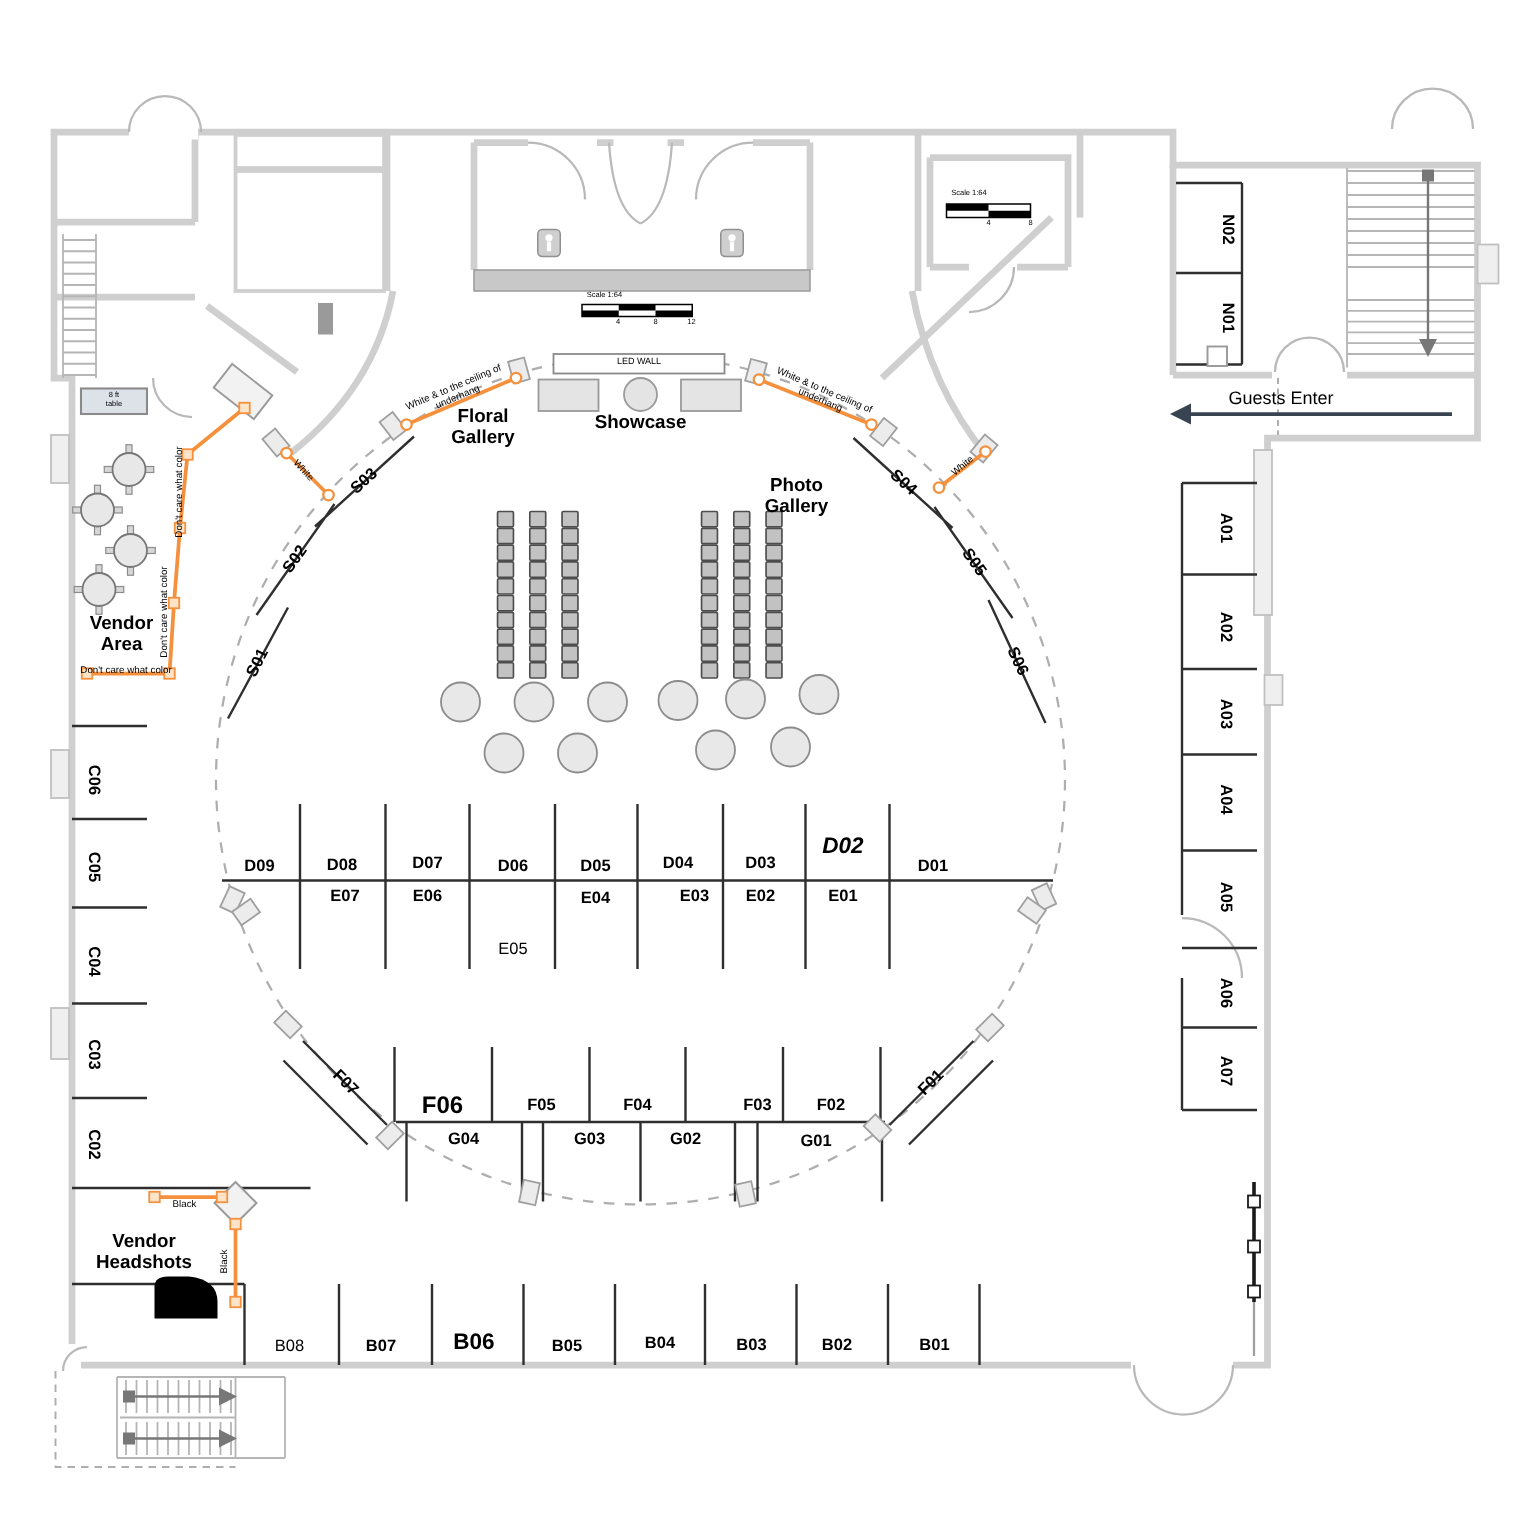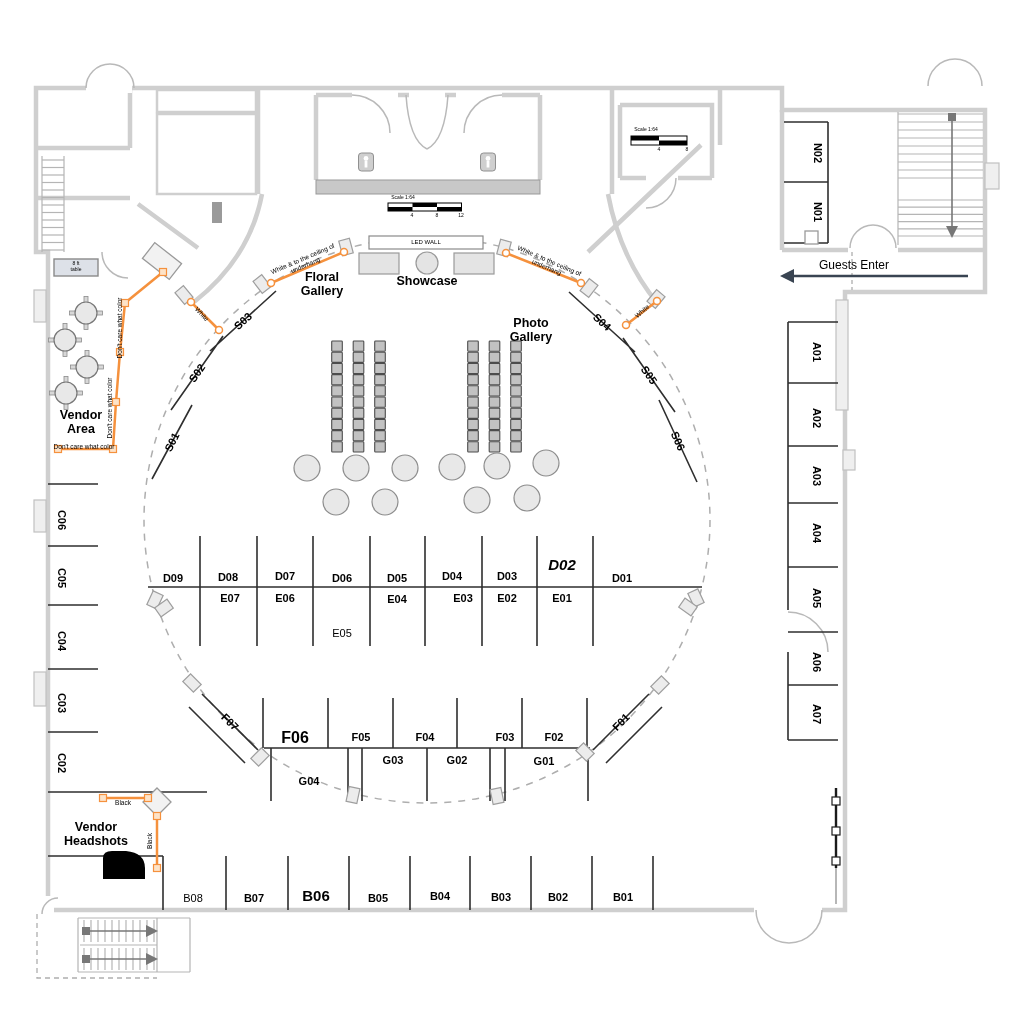--- a/index.html
+++ b/index.html
@@ -372,21 +372,21 @@
       <div class="lbl" style="left: 452px; top: 598px; font-size: 11px; font-weight: 700; transform: translate(-50%, -50%) rotate(0deg); margin-left: 11px;">E03</div>
       <div class="lbl" style="left: 507px; top: 598px; font-size: 11px; font-weight: 700; transform: translate(-50%, -50%) rotate(0deg);">E02</div>
       <div class="lbl" style="left: 562px; top: 598px; font-size: 11px; font-weight: 700; transform: translate(-50%, -50%) rotate(0deg);">E01</div>
       <div class="lbl" style="left: 230px; top: 722px; font-size: 11px; font-weight: 700; transform: translate(-50%, -50%) rotate(45deg);">F07</div>
       <div class="lbl" style="left: 295px; top: 738px; font-size: 16px; font-weight: 700; transform: translate(-50%, -50%) rotate(0deg);">F06</div>
       <div class="lbl" style="left: 361px; top: 737px; font-size: 11px; font-weight: 700; transform: translate(-50%, -50%) rotate(0deg);">F05</div>
       <div class="lbl" style="left: 425px; top: 737px; font-size: 11px; font-weight: 700; transform: translate(-50%, -50%) rotate(0deg);">F04</div>
       <div class="lbl" style="left: 489px; top: 737px; font-size: 11px; font-weight: 700; transform: translate(-50%, -50%) rotate(0deg); padding-left: 32px;">F03</div>
       <div class="lbl" style="left: 554px; top: 737px; font-size: 11px; font-weight: 700; transform: translate(-50%, -50%) rotate(0deg);">F02</div>
       <div class="lbl" style="left: 621px; top: 722px; font-size: 11px; font-weight: 700; transform: translate(-50%, -50%) rotate(-45deg);">F01</div>
-      <div class="lbl" style="left: 309px; top: 781px; font-size: 11px; font-weight: 700; transform: translate(-50%, -50%) rotate(0deg);">G04</div>
+      <div class="lbl" style="left: 309px; top: 760px; font-size: 11px; font-weight: 700; transform: translate(-50%, -50%) rotate(0deg);">G04</div>
       <div class="lbl" style="left: 393px; top: 760px; font-size: 11px; font-weight: 700; transform: translate(-50%, -50%) rotate(0deg);">G03</div>
       <div class="lbl" style="left: 457px; top: 760px; font-size: 11px; font-weight: 700; transform: translate(-50%, -50%) rotate(0deg);">G02</div>
       <div class="lbl" style="left: 544px; top: 761px; font-size: 11px; font-weight: 700; transform: translate(-50%, -50%) rotate(0deg);">G01</div>
       <div class="lbl" style="left: 172px; top: 442px; font-size: 11px; font-weight: 700; transform: translate(-50%, -50%) rotate(-63deg);">S01</div>
       <div class="lbl" style="left: 197px; top: 373px; font-size: 11px; font-weight: 700; transform: translate(-50%, -50%) rotate(-55deg);">S02</div>
       <div class="lbl" style="left: 243px; top: 321px; font-size: 11px; font-weight: 700; transform: translate(-50%, -50%) rotate(-42deg);">S03</div>
       <div class="lbl" style="left: 602px; top: 322px; font-size: 11px; font-weight: 700; transform: translate(-50%, -50%) rotate(42deg);">S04</div>
       <div class="lbl" style="left: 649px; top: 375px; font-size: 11px; font-weight: 700; transform: translate(-50%, -50%) rotate(55deg);">S05</div>
       <div class="lbl" style="left: 678px; top: 441px; font-size: 11px; font-weight: 700; transform: translate(-50%, -50%) rotate(65deg);">S06</div>
       <div class="lbl" style="left: 322px; top: 284px; font-size: 12.5px; font-weight: 700; transform: translate(-50%, -50%) rotate(0deg);">Floral

